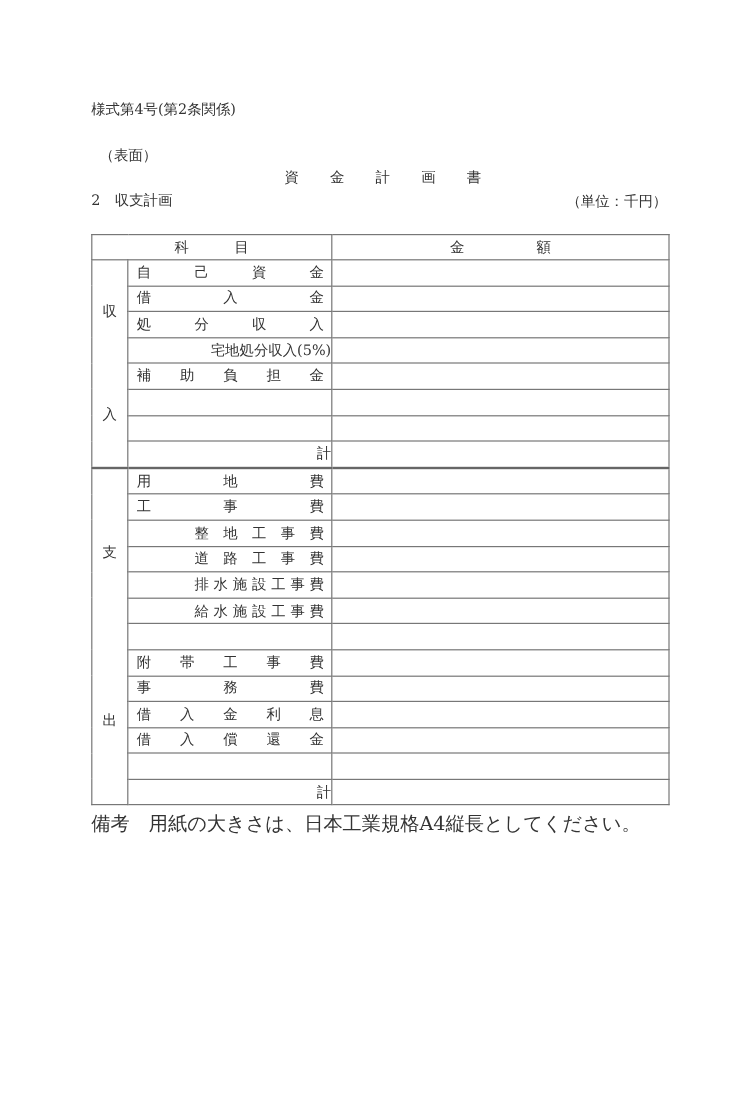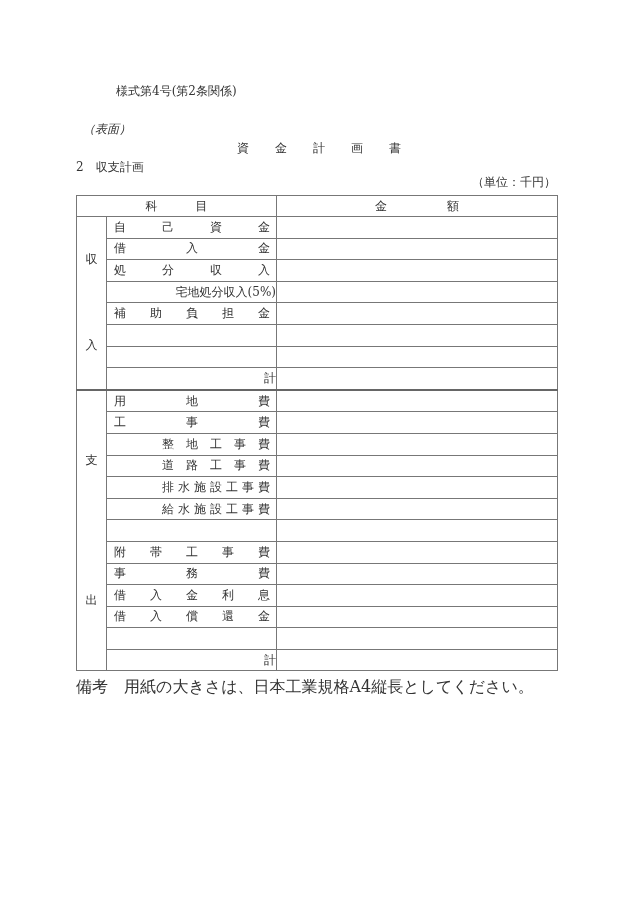--- a/index.html
+++ b/index.html
@@ -1,24 +1,24 @@
 <!DOCTYPE html>
 <html><head>
 <meta charset="utf-8">
 <style>
   html, body { margin:0; padding:0; background:#ffffff; }
   body { width:630px; height:915px; position:relative; overflow:hidden;
          font-family:"DejaVu Serif","Liberation Serif",serif; color:#333; font-size:12px; }
   .abs { position:absolute; white-space:nowrap; }
-  #form-number { left:76px; top:83px; font-size:12px;margin-left:40px; }
-  #face-label { left:83px; top:121px; font-size:12px;font-style:italic; }
+  #form-number { left:76px; top:83px; font-size:12px; }
+  #face-label { left:83px; top:121px; font-size:12px; }
   #doc-title { left:237px; top:140px; font-size:12px; display:flex; gap:0; }
   #doc-title span { display:inline-block; width:38px; }
   #section-heading { left:76px; top:159px; font-size:12px; }
-  #unit-label { right:74px; top:174px; font-size:12px; }
+  #unit-label { right:74px; top:160px; font-size:12px; }
   #remarks { left:76px; top:677px; font-size:16px; }
 
   table.plan { position:absolute; left:76px; top:195px; width:481px;
                border-collapse:collapse; table-layout:fixed; }
   table.plan td, table.plan th { border:1px solid #777; height:20.6px; padding:0;
                font-weight:normal; font-size:12px; vertical-align:middle; }
   table.plan th { height:20px; }
   col.c1 { width:30px; } col.c2 { width:170px; } col.c3 { width:281px; }
   .cat { text-align:center; }
   .jus { display:flex; justify-content:space-between; padding:0 6px 0 7px; }

